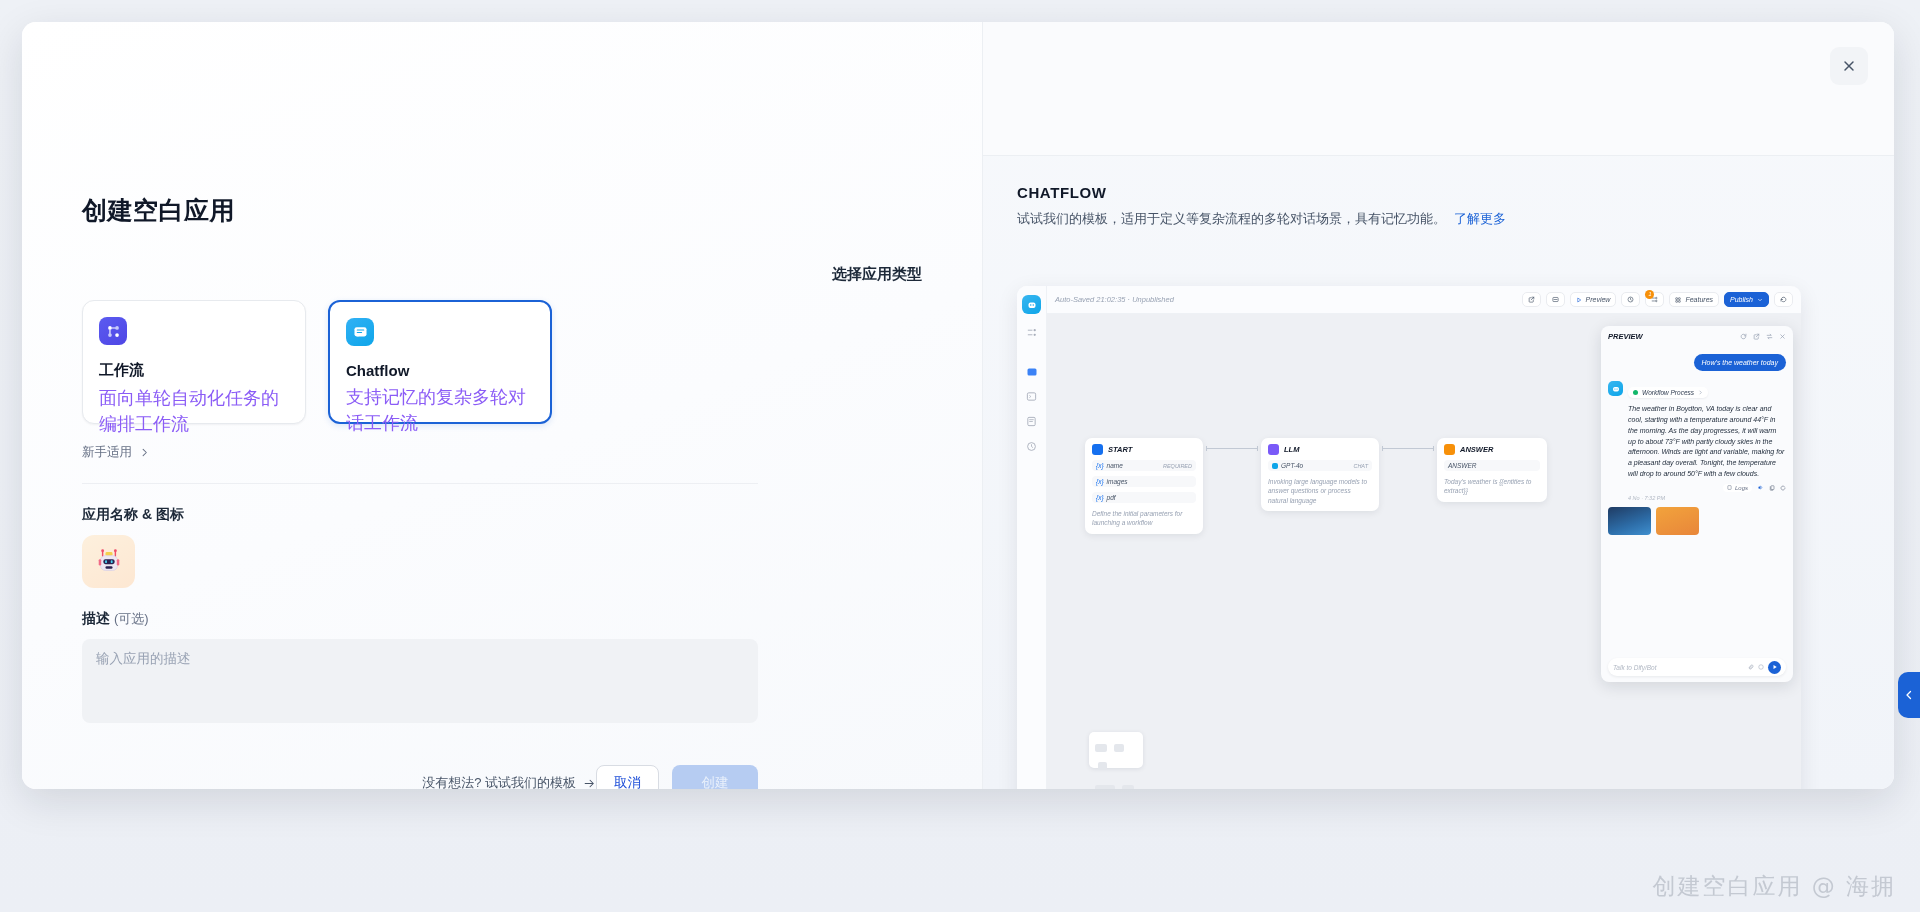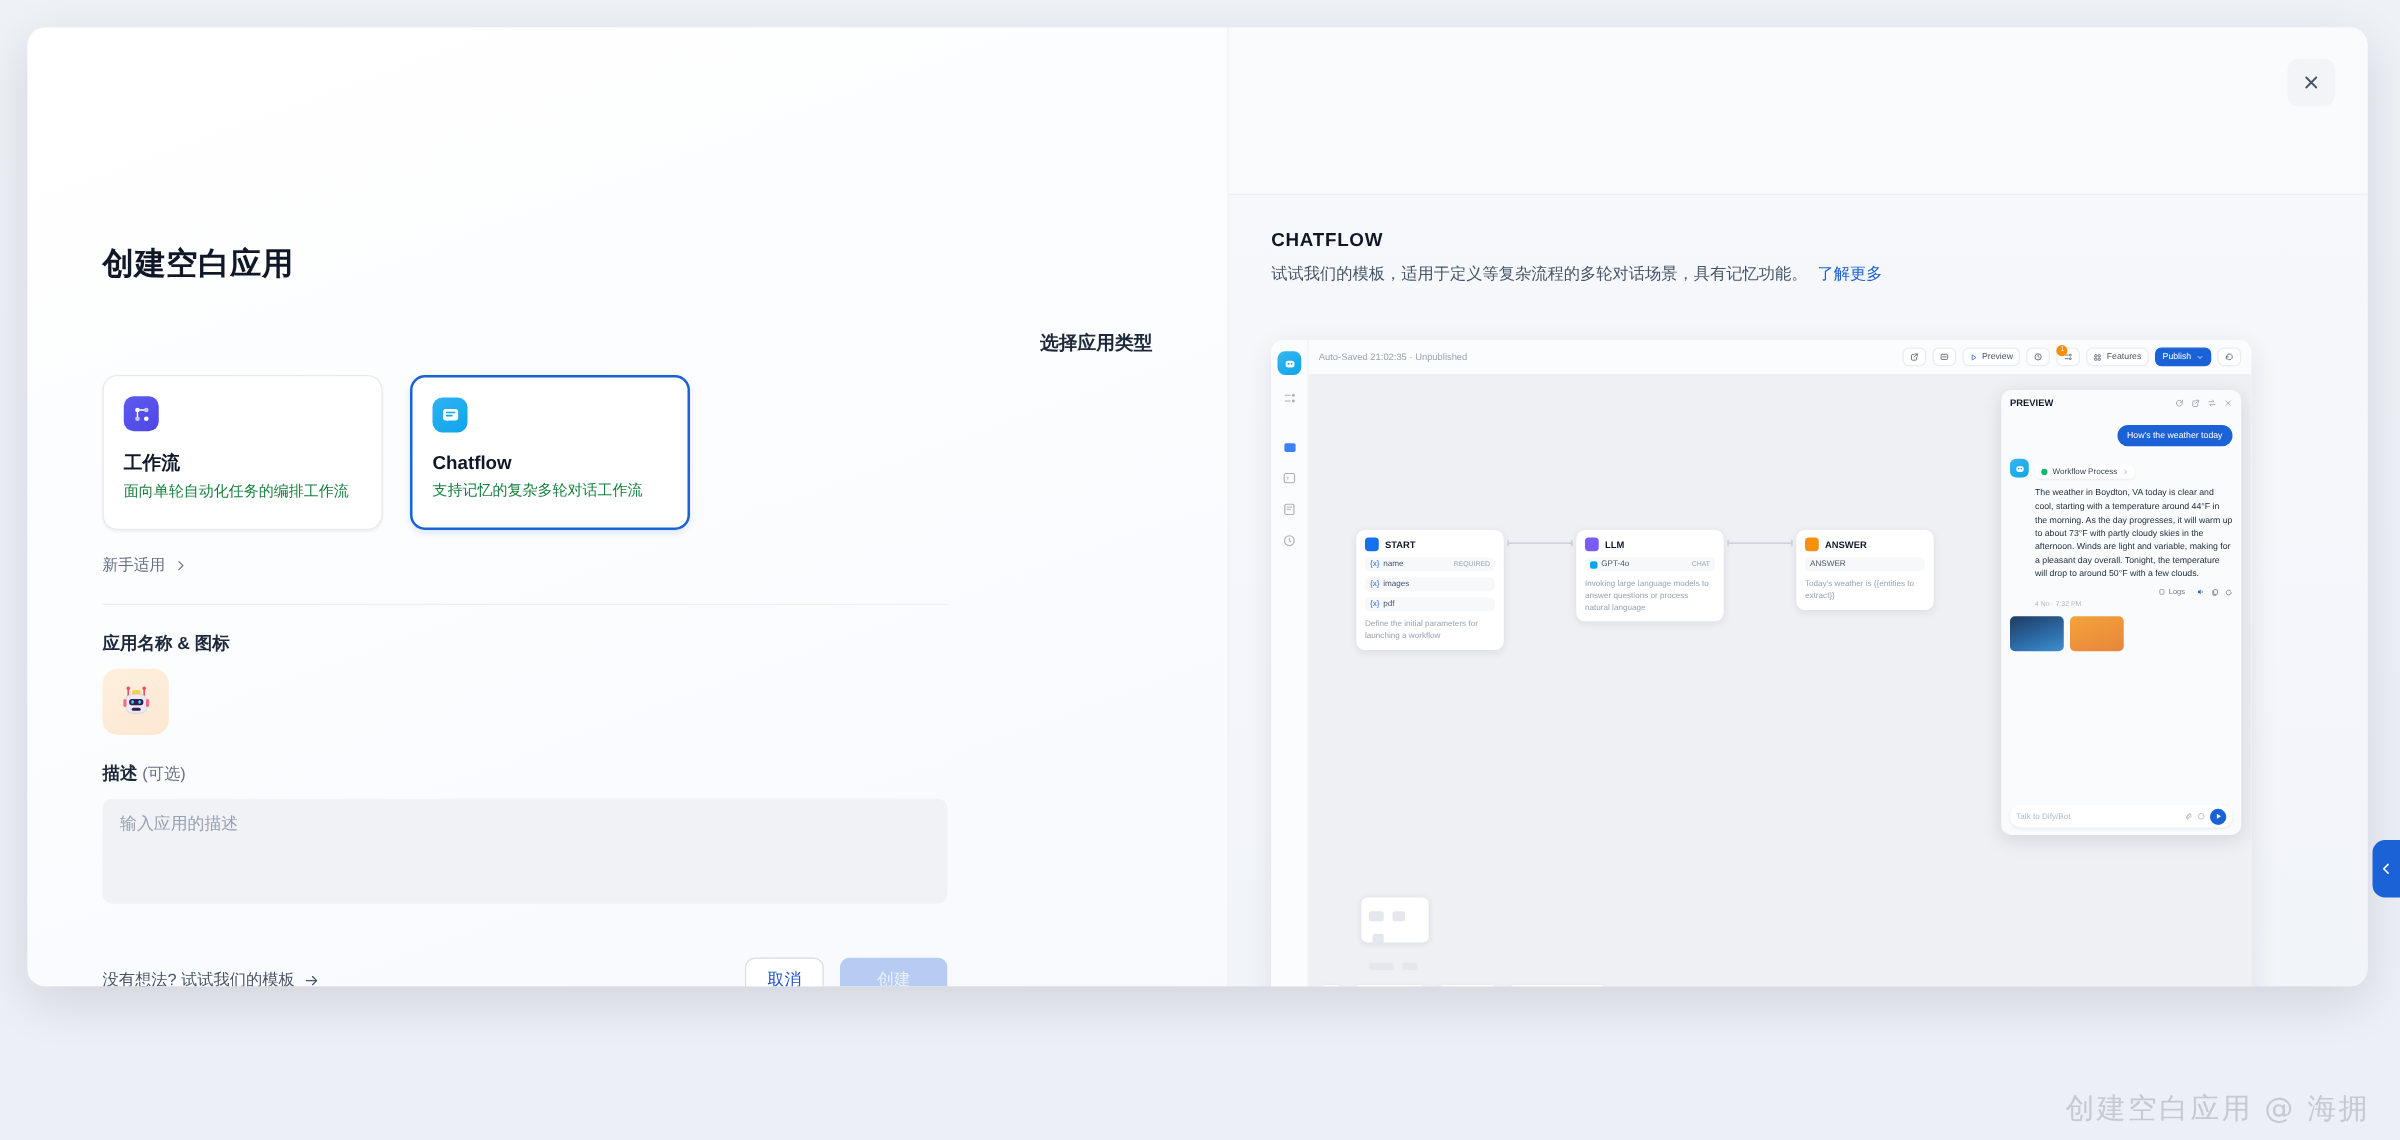--- a/index.html
+++ b/index.html
@@ -78,22 +78,22 @@
   .card-icon.workflow { background: linear-gradient(145deg,#5b5bf0,#4f46e5); }
   .card-icon.chatflow { background: linear-gradient(145deg,#31b1f5,#0ea5e9); }
   .card-title {
     margin-top: 16px;
     font-size: 15px;
     font-weight: bold;
     color: #101828;
   }
   .card-desc {
     margin-top: 5px;
-    font-size: 12px;
-    color: #15803d;
+    font-size: 18px;
+    color: #8b5cf6;
     line-height: 1.45;
   }
   .beginner-row {
     margin-top: 20px;
     display: inline-flex;
     align-items: center;
     gap: 7px;
     font-size: 12.5px;
     color: #667085;
     cursor: pointer;
@@ -154,21 +154,21 @@
     font-family: inherit;
     resize: none;
     outline: none;
   }
   .desc-input::placeholder { color: #98a2b3; }
   .footer-row {
     margin-top: 38px;
     width: 676px;
     display: flex;
     align-items: center;
-    justify-content: space-between;
+    justify-content: flex-end;
   }
   .template-link {
     font-size: 13px;
     color: #475467;
     display: inline-flex;
     align-items: center;
     gap: 7px;
     cursor: pointer;
   }
   .btn-group { display: flex; gap: 13px; }
@@ -218,27 +218,28 @@
     font-size: 13px;
     line-height: 1.65;
     color: #475467;
     max-width: 560px;
   }
   .cf-link { color: #1b62d6; cursor: pointer; margin-left: 8px; }
 
   
   .preview-mock {
     position: absolute;
-    left: 34px; top: 250px;
+    left: 34px; top: 264px;
     width: 784px; height: 538px;
     border-radius: 10px;
     background: #fdfdfe;
     box-shadow: 0 6px 22px rgba(16,24,40,.09);
     overflow: hidden;
     filter: blur(.35px);
+    font-style: italic;
   }
   .pm-rail {
     position: absolute; left: 0; top: 0; bottom: 0; width: 30px;
     background: #fbfcfe; border-right: 1px solid #eef1f5;
     display: flex; flex-direction: column; align-items: center; padding-top: 9px; gap: 12px;
   }
   .pm-logo {
     width: 19px; height: 19px; border-radius: 6px;
     background: linear-gradient(145deg,#38b6f0,#0ea5e9);
     display:flex;align-items:center;justify-content:center;

